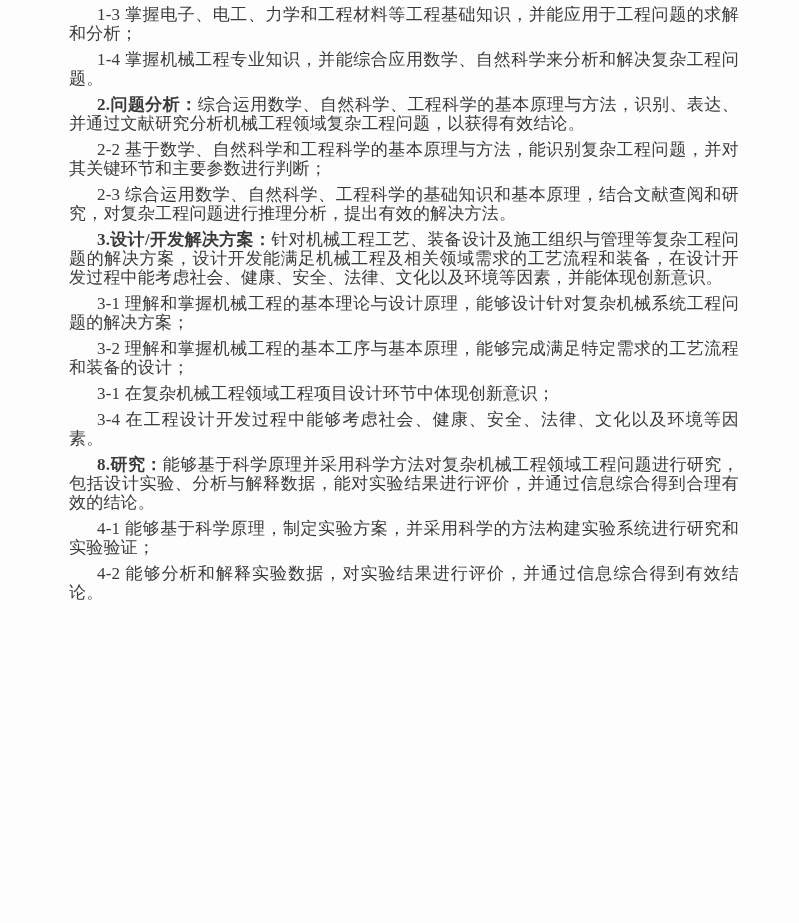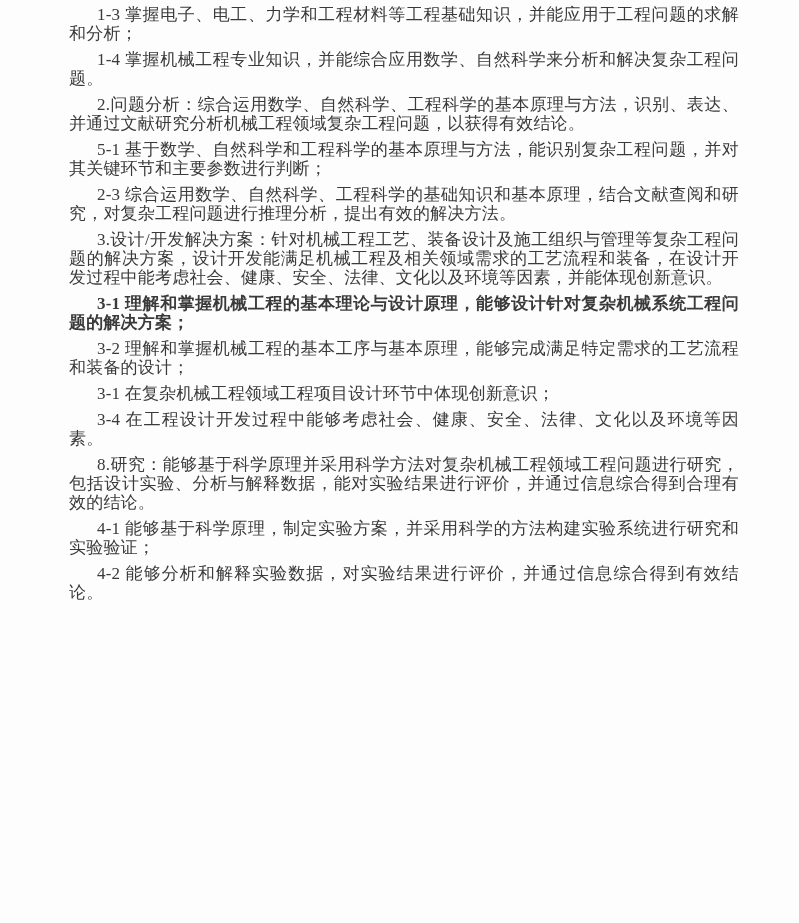--- a/index.html
+++ b/index.html
@@ -24,39 +24,38 @@
     text-align: justify;
     text-justify: inter-character;
   }
   .para {
     margin: 0 0 7px 0;
     line-height: 19px;
     text-indent: 28px;
     letter-spacing: 0.2px;
   }
   .para b {
-    font-weight: normal;
+    font-weight: bold;
   }
   .gap-before {
     margin-top: 4px;
-    font-weight: bold;
   }
 </style>
 </head>
 <body>
 
 <div class="doc-page">
 
   <p class="para"><b></b><span>1-3 掌握电子、电工、力学和工程材料等工程基础知识，并能应用于工程问题的求解和分析；</span></p>
 
   <p class="para"><b></b><span>1-4 掌握机械工程专业知识，并能综合应用数学、自然科学来分析和解决复杂工程问题。</span></p>
 
   <p class="para"><b>2.问题分析：</b><span>综合运用数学、自然科学、工程科学的基本原理与方法，识别、表达、并通过文献研究分析机械工程领域复杂工程问题，以获得有效结论。</span></p>
 
-  <p class="para"><b></b><span>5-1 基于数学、自然科学和工程科学的基本原理与方法，能识别复杂工程问题，并对其关键环节和主要参数进行判断；</span></p>
+  <p class="para"><b></b><span>2-2 基于数学、自然科学和工程科学的基本原理与方法，能识别复杂工程问题，并对其关键环节和主要参数进行判断；</span></p>
 
 
   <p class="para"><b></b><span>2-3 综合运用数学、自然科学、工程科学的基础知识和基本原理，结合文献查阅和研究，对复杂工程问题进行推理分析，提出有效的解决方法。</span></p>
 
   <p class="para"><b>3.设计/开发解决方案：</b><span>针对机械工程工艺、装备设计及施工组织与管理等复杂工程问题的解决方案，设计开发能满足机械工程及相关领域需求的工艺流程和装备，在设计开发过程中能考虑社会、健康、安全、法律、文化以及环境等因素，并能体现创新意识。</span></p>
 
   <p class="para gap-before"><b></b><span>3-1 理解和掌握机械工程的基本理论与设计原理，能够设计针对复杂机械系统工程问题的解决方案；</span></p>
 
   <p class="para"><b></b><span>3-2 理解和掌握机械工程的基本工序与基本原理，能够完成满足特定需求的工艺流程和装备的设计；</span></p>
 

